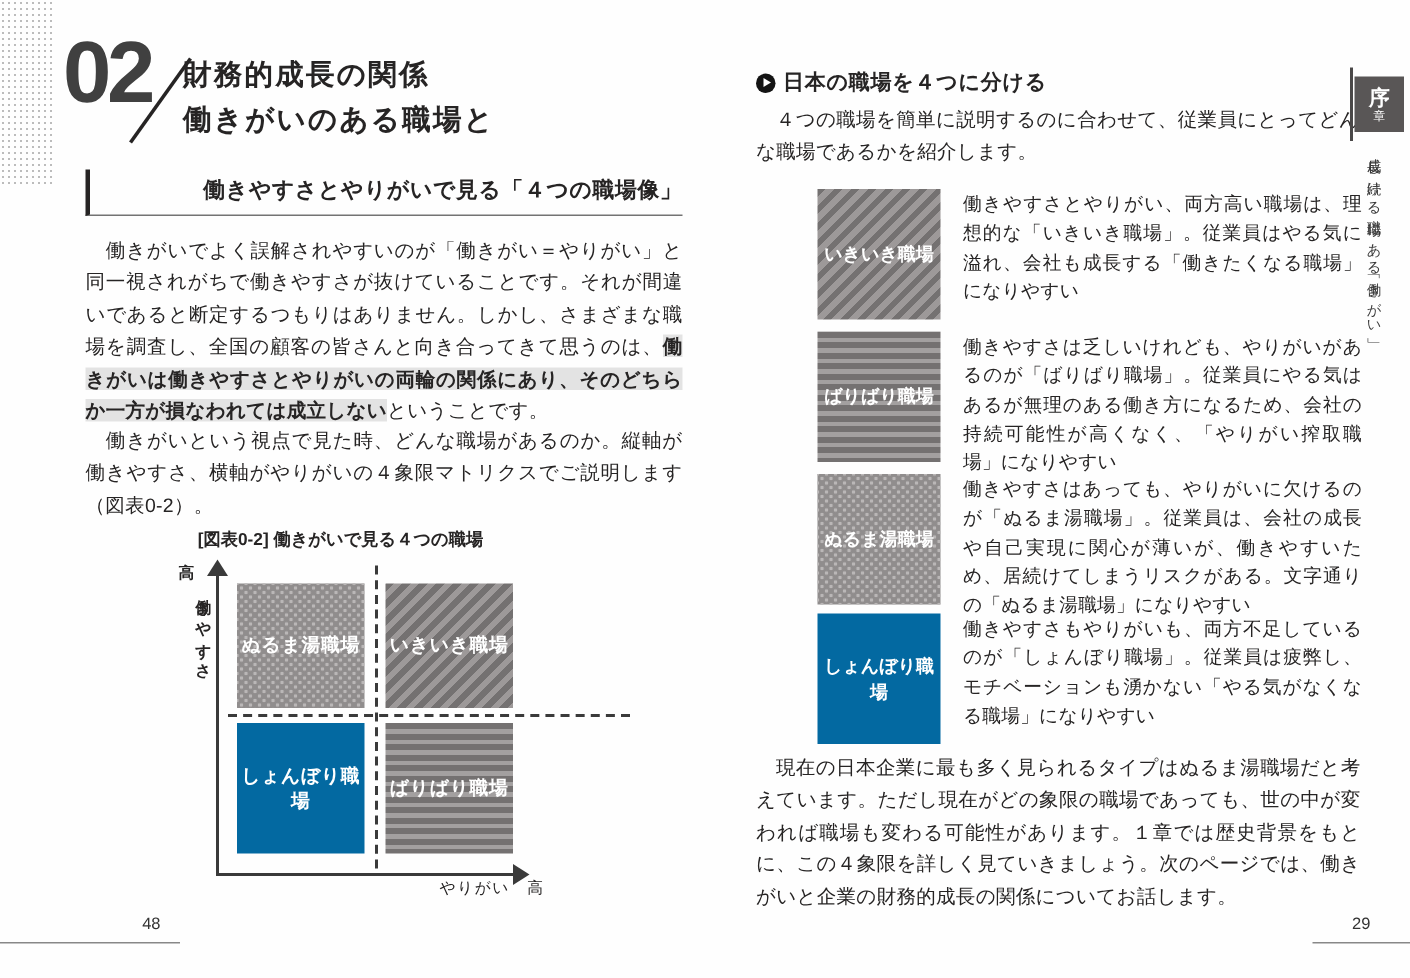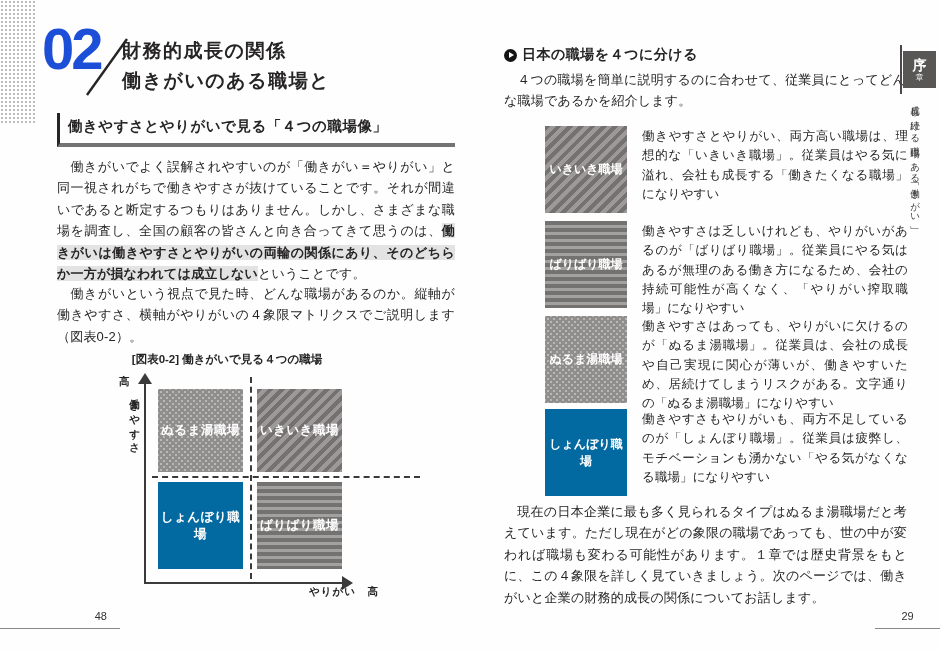--- a/index.html
+++ b/index.html
@@ -9,32 +9,33 @@
     overflow:hidden; margin:0 auto;
   }
   
   .corner-pattern {
     position:absolute; left:0; top:0; width:37px; height:125px;
     background-image:radial-gradient(#bcbcbc 0.8px, transparent 1px);
     background-size:4px 4px;
   }
   .chapter-num {
     position:absolute; left:42px; top:20px; font-size:58px; font-weight:bold;
-    letter-spacing:-3px; line-height:1; color:#1d4ed8;
+    letter-spacing:-3px; line-height:1; color:#404040;
   }
   .chapter-slash { position:absolute; left:84px; top:36px; }
   .chapter-title {
     position:absolute; left:122px; top:36px; font-size:19px; font-weight:bold;
     line-height:30px; letter-spacing:1.5px;
   }
   .section-header {
     position:absolute; left:57px; top:113px; width:398px; box-sizing:border-box;
     font-size:14.5px; font-weight:bold; letter-spacing:0.5px;
-    border-left:3px solid #262424; border-bottom:4px solid #737373;
+    border-left:3px solid #262424; border-bottom:1px solid #737373;
     padding:4px 0 7px 8px;
+    text-align:right;
   }
   .para {
     position:absolute; font-size:13px; line-height:21.4px; text-align:justify;
     letter-spacing:0.2px; margin:0;
   }
   .para1 { left:57px; top:156px; width:398px; }
   .para2 { left:57px; top:283px; width:398px; }
   .hl { font-weight:bold; background:#e3e3e3; }
   .fig-caption {
     position:absolute; left:67px; top:352px; width:320px; text-align:center;
@@ -48,21 +49,21 @@
     border-bottom:11px solid #3a3a3a; }
   .x-axis { left:39px; top:210px; width:200px; height:2px; background:#3a3a3a; }
   .x-arrow { left:237px; top:204px; width:0; height:0;
     border-top:7px solid transparent; border-bottom:7px solid transparent;
     border-left:11px solid #3a3a3a; }
   .dash-v { left:145px; top:5px; height:202px; border-left:2px dashed #3a3a3a; }
   .dash-h { left:47px; top:104px; width:268px; border-top:2px dashed #3a3a3a; }
   .y-high { left:14px; top:3px; font-size:10.5px; font-weight:bold; }
   .y-label { left:23px; top:19px; writing-mode:vertical-rl; font-size:10.5px;
     font-weight:bold; letter-spacing:2px; }
-  .x-label { left:188px; top:213px; font-size:10.5px; font-weight:bold; letter-spacing:1px;margin-left:16px; }
+  .x-label { left:188px; top:213px; font-size:10.5px; font-weight:normal; letter-spacing:1px; }
   .q {
     position:absolute; width:85px; height:83px; display:flex; align-items:center;
     justify-content:center; color:#fff; font-weight:bold; font-size:12.5px;
     letter-spacing:0.5px; text-align:center;
   }
   .q-tl { left:53px;  top:17px; }
   .q-tr { left:152px; top:17px; }
   .q-bl { left:53px;  top:110px; height:87px; }
   .q-br { left:152px; top:110px; height:87px; }
   

